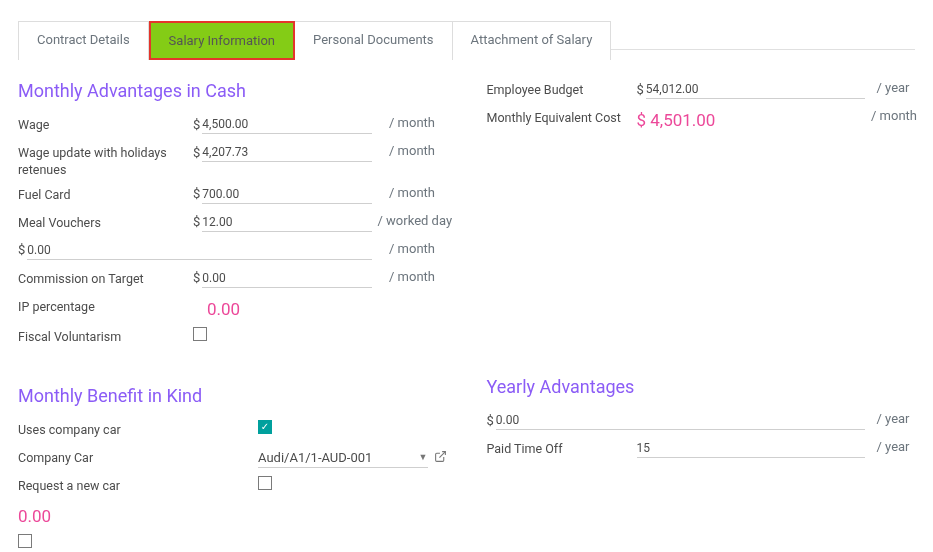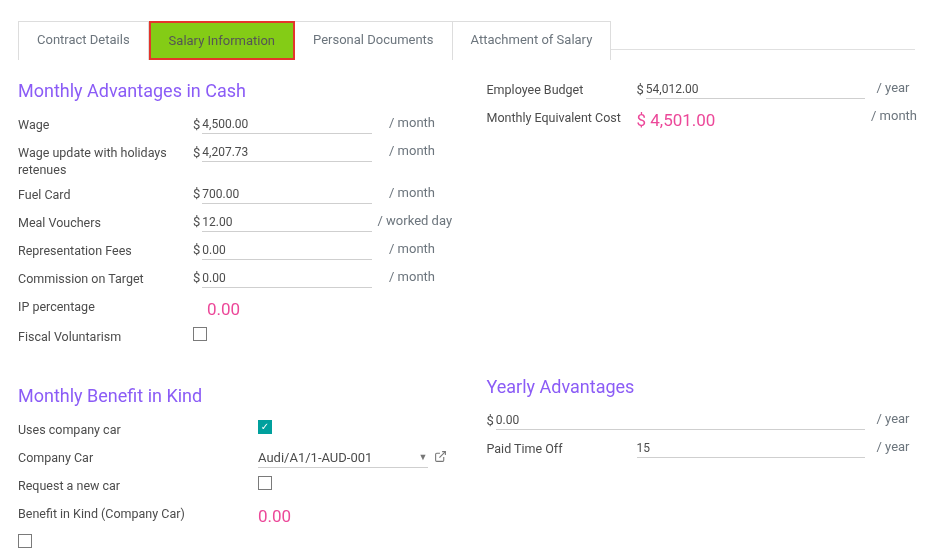--- a/index.html
+++ b/index.html
@@ -190,21 +190,20 @@
     <div class="field-row">
       <div class="field-label">Meal Vouchers</div>
       <div class="field-value-wrap">
         <span class="currency-prefix">$</span>
         <input class="text-input" value="12.00" style="">
       </div>
       <div class="unit">/ worked day</div>
     </div>
 
     <div class="field-row">
-      <div class="field-label">Representation Fees</div>
       <div class="field-value-wrap">
         <span class="currency-prefix">$</span>
         <input class="text-input" value="0.00" style="">
       </div>
       <div class="unit">/ month</div>
     </div>
 
     <div class="field-row">
       <div class="field-label">Commission on Target</div>
       <div class="field-value-wrap">
@@ -260,21 +259,20 @@
       </div>
 
       <div class="field-row">
         <div class="field-label">Request a new car</div>
         <div class="field-value-wrap">
           <span class="checkbox"></span>
         </div>
       </div>
 
       <div class="field-row">
-        <div class="field-label">Benefit in Kind (Company Car)</div>
         <div class="field-value-wrap">
           <span class="text-static">0.00</span>
         </div>
       </div>
 
       <div class="field-row">
         <div class="field-value-wrap">
           <span class="checkbox"></span>
         </div>
       </div>

